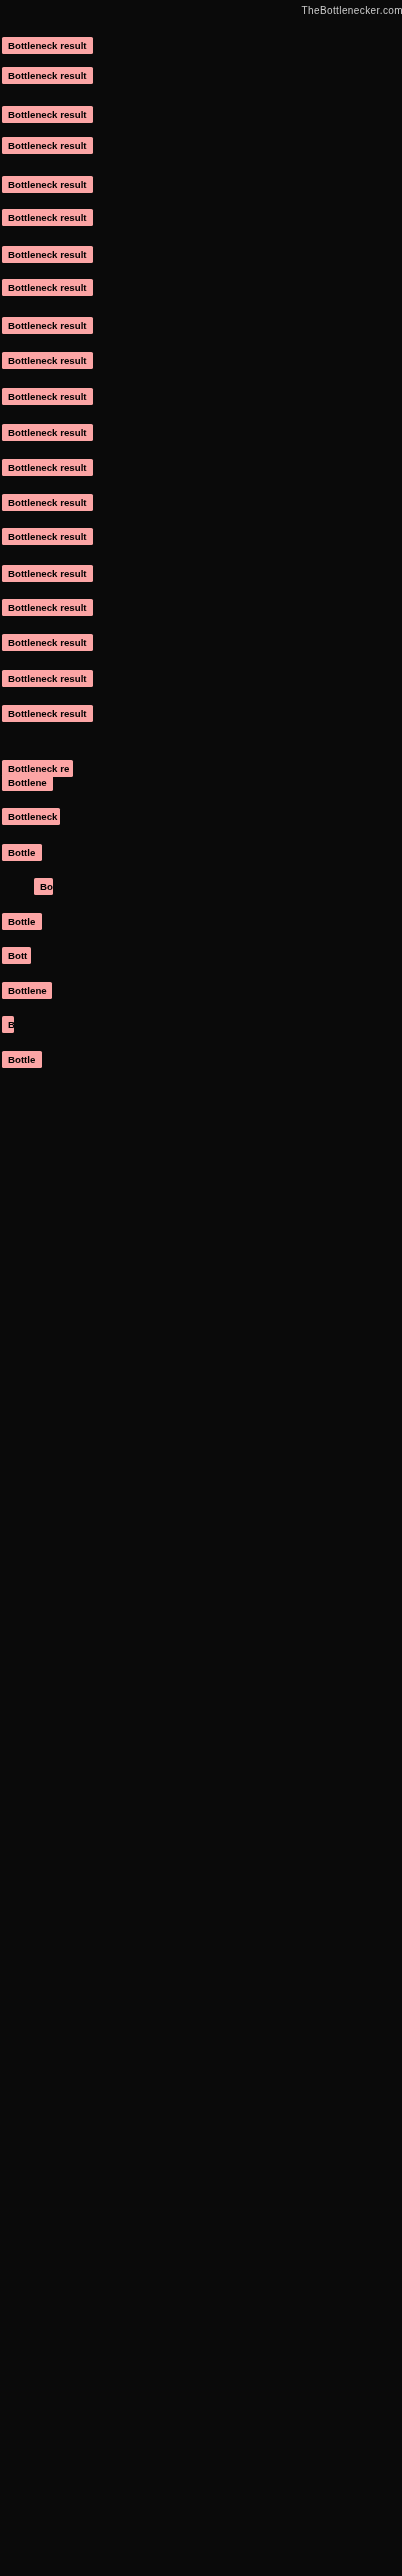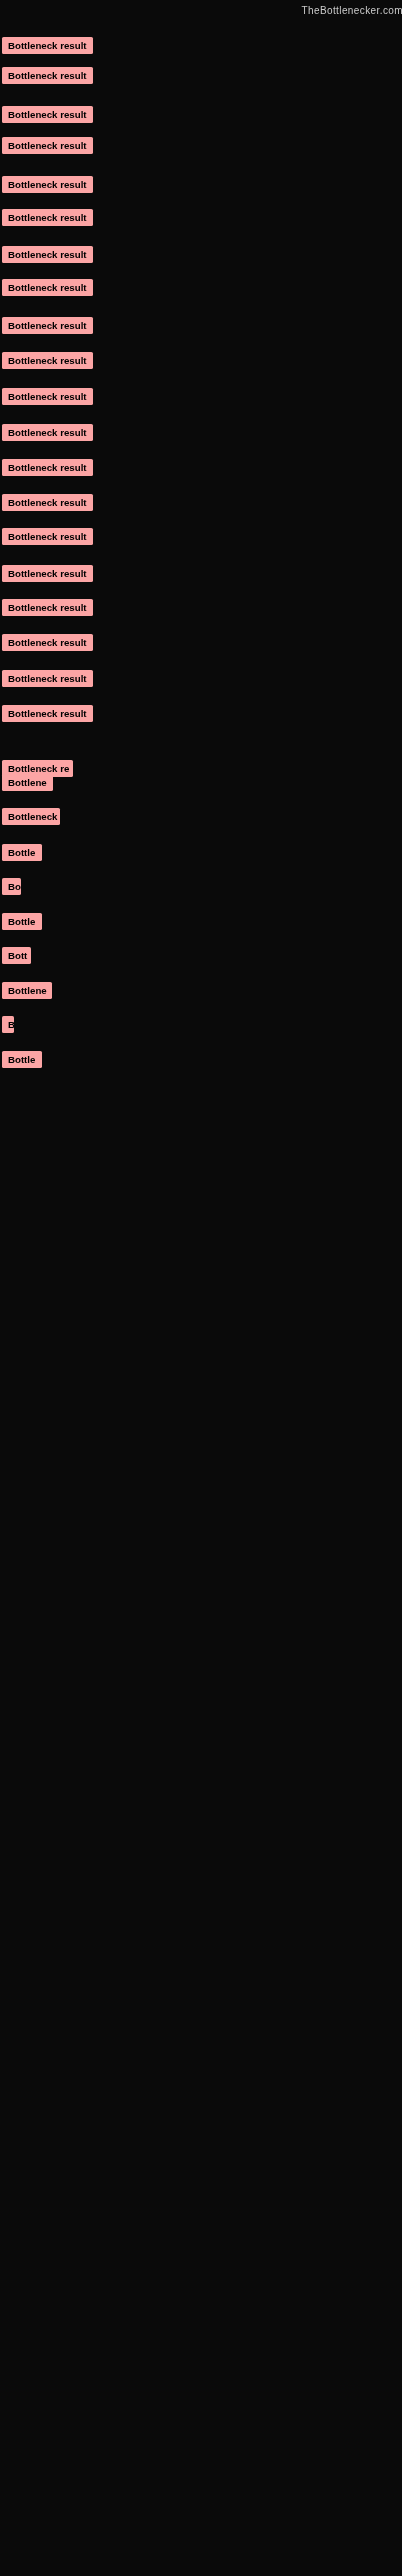--- a/index.html
+++ b/index.html
@@ -64,20 +64,20 @@
     <div class="badge-row" style="top: 507px;"><span class="bottleneck-badge" style="max-width: 95px;">Bottleneck result</span></div>
     <div class="badge-row" style="top: 544px;"><span class="bottleneck-badge" style="max-width: 97px;">Bottleneck result</span></div>
     <div class="badge-row" style="top: 578px;"><span class="bottleneck-badge" style="max-width: 91px;">Bottleneck result</span></div>
     <div class="badge-row" style="top: 613px;"><span class="bottleneck-badge" style="max-width: 97px;">Bottleneck result</span></div>
     <div class="badge-row" style="top: 649px;"><span class="bottleneck-badge" style="max-width: 97px;">Bottleneck result</span></div>
     <div class="badge-row" style="top: 684px;"><span class="bottleneck-badge" style="max-width: 97px;">Bottleneck result</span></div>
     <div class="badge-row" style="top: 719px; margin-top: 20px;"><span class="bottleneck-badge" style="max-width: 71px;">Bottleneck re</span></div>
     <div class="badge-row" style="top: 753px;"><span class="bottleneck-badge" style="max-width: 52px;">Bottlene</span></div>
     <div class="badge-row" style="top: 787px;"><span class="bottleneck-badge" style="max-width: 58px;">Bottleneck</span></div>
     <div class="badge-row" style="top: 823px;"><span class="bottleneck-badge" style="max-width: 40px;">Bottle</span></div>
-    <div class="badge-row" style="top: 857px;"><span class="bottleneck-badge" style="max-width: 19.3px;">Bo</span></div>
+    <div class="badge-row" style="top: 857px;"><span class="bottleneck-badge" style="max-width: 19.3px; margin-left: 32px;">Bo</span></div>
     <div class="badge-row" style="top: 892px;"><span class="bottleneck-badge" style="max-width: 40px;">Bottle</span></div>
     <div class="badge-row" style="top: 926px;"><span class="bottleneck-badge" style="max-width: 29px;">Bott</span></div>
     <div class="badge-row" style="top: 961px;"><span class="bottleneck-badge" style="max-width: 50px;">Bottlene</span></div>
     <div class="badge-row" style="top: 995px;"><span class="bottleneck-badge" style="max-width: 11.3px;">B</span></div>
     <div class="badge-row" style="top: 1030px;"><span class="bottleneck-badge" style="max-width: 40px;">Bottle</span></div>
   </div>
 
 
 </body></html>

